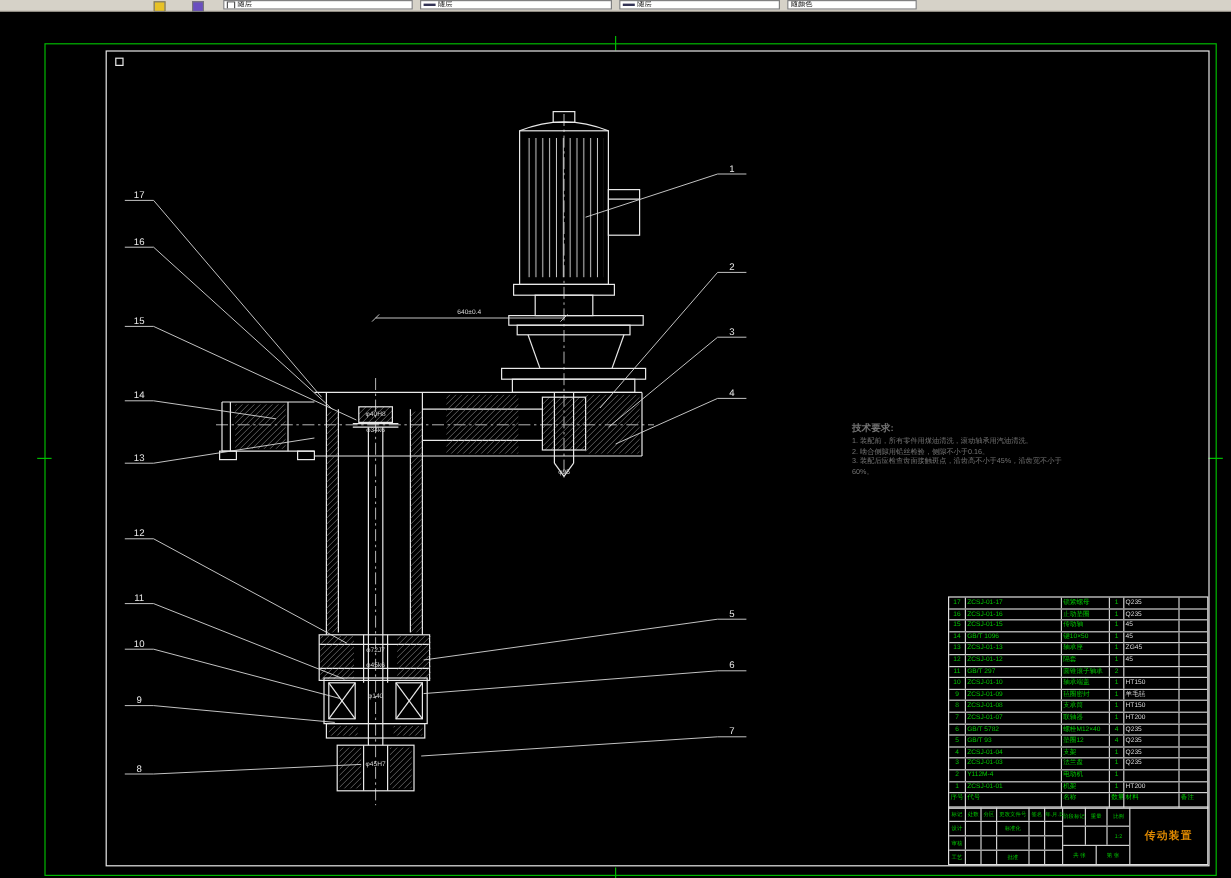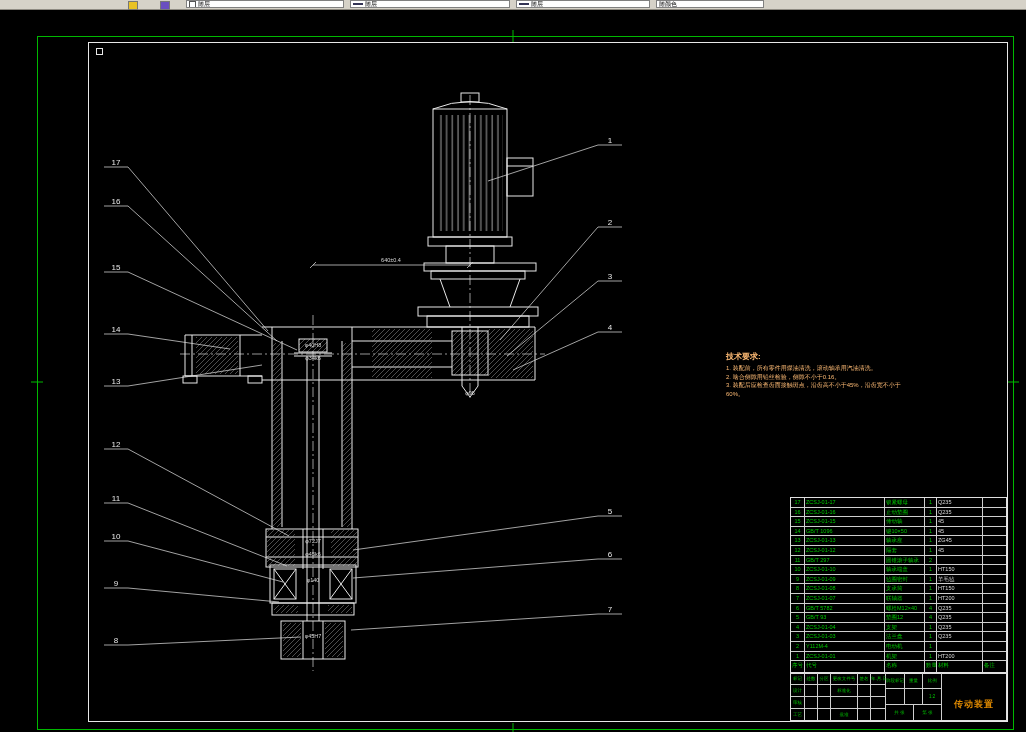--- a/index.html
+++ b/index.html
@@ -25,21 +25,21 @@
   .f-lineweight{left:516px;width:134px;}
   .f-plotstyle{left:656px;width:108px;}
   .swatch{width:5px;height:5px;background:#fff;border:1px solid #555;flex:0 0 auto;}
   .ltglyph{width:10px;height:2px;background:#335;flex:0 0 auto;}
 
   
   .canvas{position:absolute;left:0;top:9px;width:1026px;height:723px;background:#000;}
   svg#dwg{position:absolute;left:0;top:0;z-index:1;}
 
   
-  .techreq{position:absolute;left:710px;top:342px;width:185px;color:#fdba74;z-index:2;margin-left:16px;}
+  .techreq{position:absolute;left:710px;top:342px;width:185px;color:#737373;z-index:2;}
   .techreq h4{font-size:8px;font-weight:bold;margin:0 0 2px 0;}
   .techreq p{font-size:6px;line-height:1.45;margin:0;}
 
   
   .bom{
     position:absolute;left:790px;top:488px;width:217px;z-index:2;
     border:1px solid #e0e0e0;box-sizing:border-box;color:#00c800;
   }
   .bom-row{display:flex;height:9.6px;border-bottom:1px solid #cfcfcf;box-sizing:border-box;}
   .bom-row.header{height:11.5px;border-bottom:none;color:#00c800;}
@@ -67,21 +67,21 @@
   .tb-lcell{
     font-size:4.5px;line-height:11px;text-align:center;overflow:hidden;white-space:nowrap;
     border-right:1px solid #cfcfcf;box-sizing:border-box;flex:0 0 auto;
   }
   .lc1{width:14px;} .lc2{width:13px;} .lc3{width:13px;} .lc4{width:27px;} .lc5{width:13px;} .lc6{width:15px;border-right:none;}
   .tb-mid{width:56px;border-right:1px solid #cfcfcf;display:flex;flex-direction:column;box-sizing:border-box;}
   .tb-mrow{flex:1;display:flex;border-bottom:1px solid #cfcfcf;box-sizing:border-box;}
   .tb-mrow:last-child{border-bottom:none;}
   .tb-mcell{flex:1;font-size:4.5px;line-height:15px;text-align:center;overflow:hidden;white-space:nowrap;border-right:1px solid #cfcfcf;box-sizing:border-box;}
   .tb-mcell:last-child{border-right:none;}
-  .tb-right{flex:1;display:flex;flex-direction:column;box-sizing:border-box;align-items:center;}
+  .tb-right{flex:1;display:flex;box-sizing:border-box;}
   .tb-docno{height:16px;border-bottom:1px solid #cfcfcf;box-sizing:border-box;}
   .tb-title{
     flex:1;display:flex;align-items:center;justify-content:center;
     color:#dd8800;font-size:9px;font-weight:bold;letter-spacing:1px;
   }
 </style>
 </head>
 <body>
 
 <div class="toolbar">

